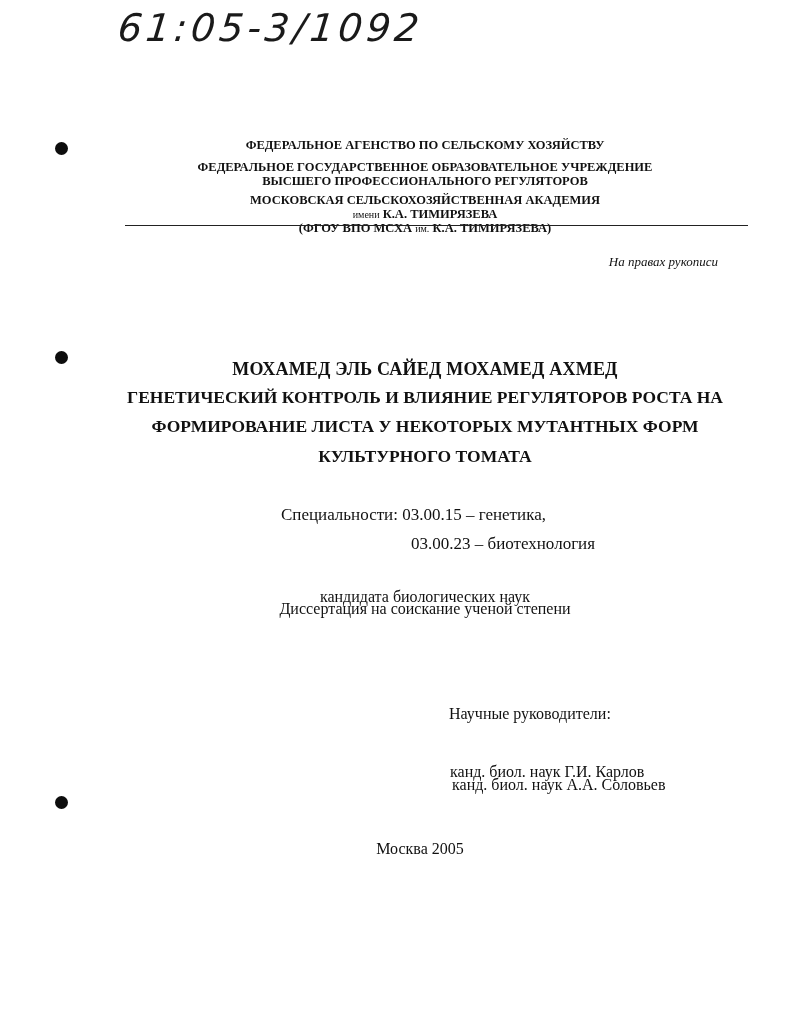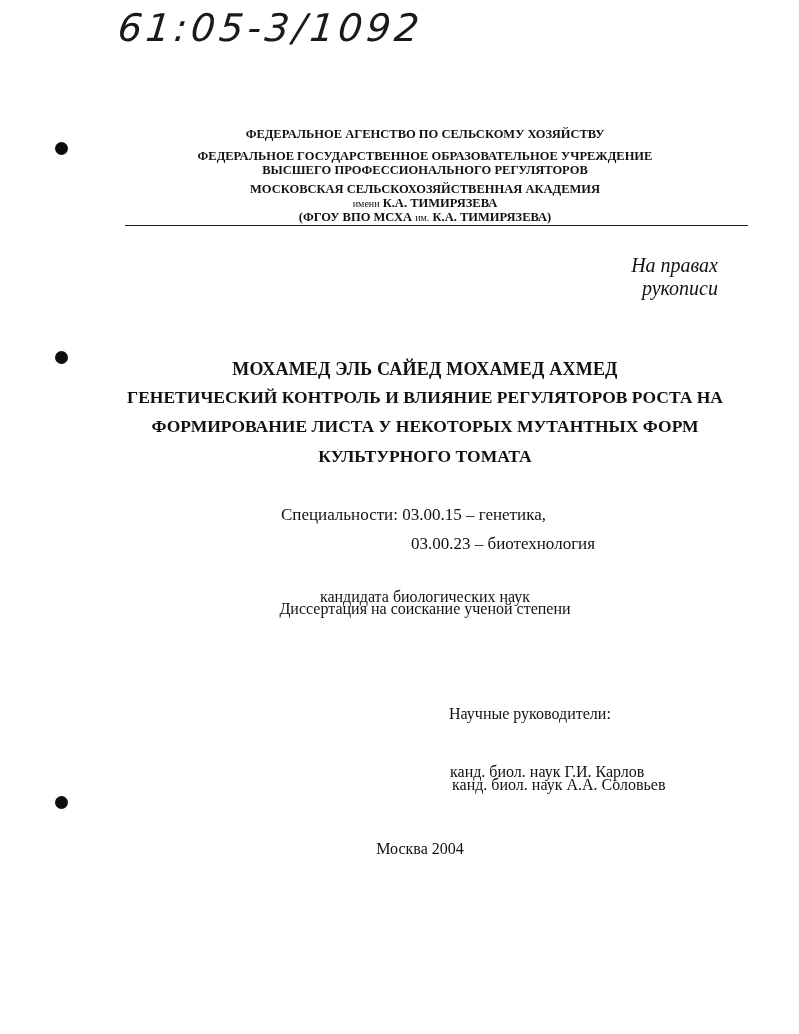--- a/index.html
+++ b/index.html
@@ -8,24 +8,24 @@
     font-family: "Liberation Serif", "DejaVu Serif", serif; color: #111;
   }
   .abs { position: absolute; }
   .center { text-align: center; }
   .handwritten {
     left: 118px; top: 6px; font-family: "DejaVu Sans", sans-serif; font-style: italic;
     font-size: 38px; letter-spacing: 4px; color: #1a1a1a; font-weight: normal;
     transform: skewX(-6deg);
   }
   .dot { width: 13px; height: 13px; border-radius: 50%; background: #0d0d0d; }
-  .header-line { font-weight: bold; font-size: 12.5px; line-height: 15px; left: 100px; width: 650px; }
+  .header-line { font-weight: bold; font-size: 12.5px; line-height: 15px; left: 100px; width: 650px; margin-top: 11px; }
   .header-line .small { font-weight: normal; font-size: 10px; }
   .rule { left: 125px; width: 623px; top: 225px; height: 0; border-top: 1.3px solid #222; }
-  .rights { left: 560px; width: 158px; top: 254px; font-style: italic; font-size: 20px; text-align: right; }
+  .rights { left: 560px; width: 158px; top: 254px; font-style: italic; font-size: 13px; text-align: right; }
   .author { left: 100px; width: 650px; top: 311px; font-weight: bold; font-size: 18px; letter-spacing: 0.2px; margin-top: 48px; }
   .title-line { left: 100px; width: 650px; font-weight: bold; font-size: 17.5px; }
   .spec { font-weight: normal; font-size: 17px; }
   .plain { font-size: 16px; }
 </style>
 </head>
 <body>
 
 <div class="abs handwritten">61:05-3/1092</div>
 
@@ -62,13 +62,13 @@
 </div>
 <div class="abs spec" style="left:411px; top:534px;">03.00.23 – биотехнология</div>
 
 <div class="abs plain center" style="left:200px; width:450px; top:600px;">Диссертация на соискание ученой степени</div>
 <div class="abs plain center" style="left:200px; width:450px; top:588px;text-align:center;">кандидата биологических наук</div>
 
 <div class="abs plain" style="left:449px; top:705px;">Научные руководители:</div>
 <div class="abs plain" style="left:452px; top:760px;margin-top:16px;">канд. биол. наук А.А. Соловьев</div>
 <div class="abs plain" style="left:450px; top:763px;">канд. биол. наук Г.И. Карлов</div>
 
-<div class="abs plain center" style="left:320px; width:200px; top:840px;">Москва 2004</div>
+<div class="abs plain center" style="left:320px; width:200px; top:840px;">Москва 2005</div>
 
 </body></html>

